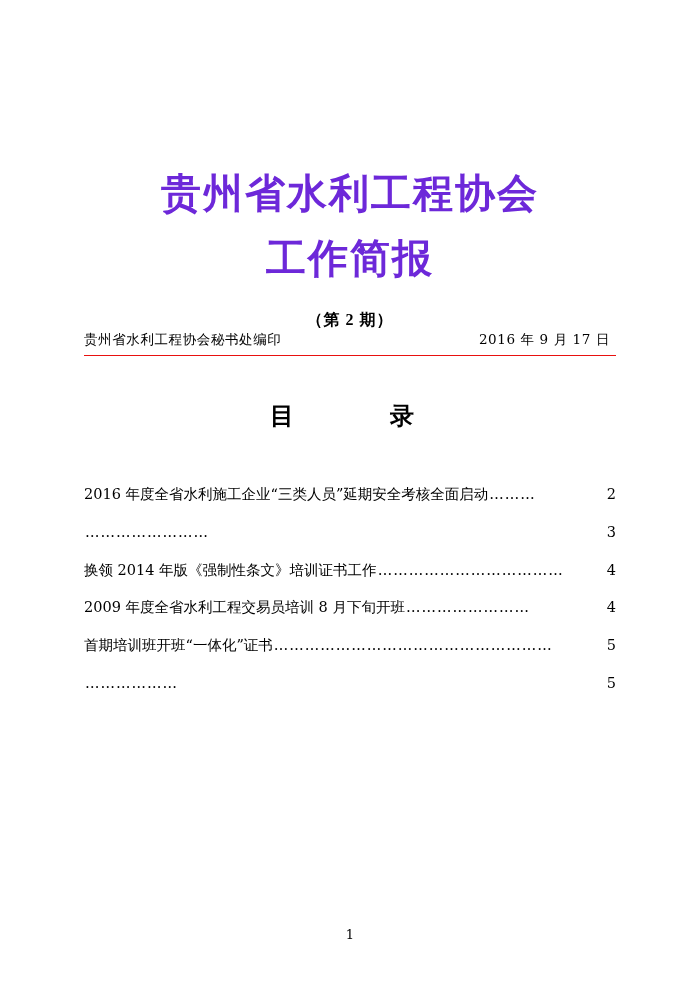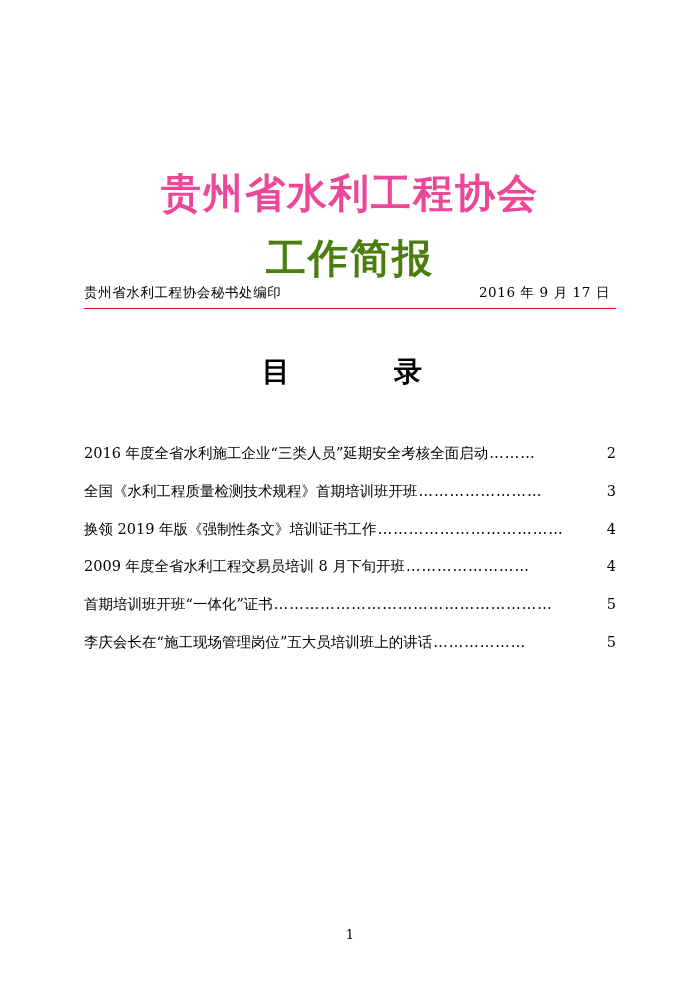--- a/index.html
+++ b/index.html
@@ -21,29 +21,29 @@
     height: 990px;
     box-sizing: border-box;
     padding: 0 84px;
   }
 
   .masthead {
     text-align: center;
     padding-top: 168px;
   }
   .masthead-line1 {
-    color: #ec4899;
+    color: #6d28d9;
     font-weight: bold;
     font-size: 40px;
     letter-spacing: 2px;
     line-height: 1.25;
     font-family: "DejaVu Serif", "Liberation Serif", serif;
   }
   .masthead-line2 {
-    color: #4d7c0f;
+    color: #6d28d9;
     font-weight: bold;
     font-size: 40px;
     letter-spacing: 2px;
     line-height: 1.3;
     margin-top: 14px;
     font-family: "DejaVu Serif", "Liberation Serif", serif;
   }
   .issue {
     text-align: center;
     font-size: 16px;
@@ -68,21 +68,21 @@
     padding-right: 6px;
   }
   .red-rule {
     border: none;
     border-top: 1.6px solid #e8110f;
     margin: 0;
   }
 
   .toc-title {
     text-align: center;
-    font-size: 28px;
+    font-size: 24px;
     font-weight: bold;
     letter-spacing: 16px;
     margin-top: 44px;
     font-family: "DejaVu Serif", "Liberation Serif", serif;
   }
 
   .toc-list {
     margin-top: 52px;
   }
   .toc-item {
@@ -124,64 +124,63 @@
   }
 </style>
 </head>
 <body>
 
 <div class="page">
 
   <div class="masthead">
     <div class="masthead-line1">贵州省水利工程协会</div>
     <div class="masthead-line2">工作简报</div>
+    <div class="issue">（第 2 期）</div>
   </div>
 
   <div class="imprint-row">
     <div class="imprint-left">贵州省水利工程协会秘书处编印</div>
     <div class="imprint-right">2016 年 9 月 17 日</div>
   </div>
   <hr class="red-rule">
 
   <div class="toc-title">目　　录</div>
 
   <div class="toc-list">
 
     <div class="toc-item">
       <span class="toc-text">2016 年度全省水利施工企业“三类人员”延期安全考核全面启动</span>
       <span class="toc-dots">………</span>
       <span class="toc-page">2</span>
     </div>
 
     <div class="toc-item">
-      <span class="toc-text">全国《水利工程质量检测技术规程》首期培训班开班</span>
       <span class="toc-dots">……………………</span>
       <span class="toc-page">3</span>
     </div>
 
     <div class="toc-item">
-      <span class="toc-text">换领 2019 年版《强制性条文》培训证书工作</span>
+      <span class="toc-text">换领 2014 年版《强制性条文》培训证书工作</span>
       <span class="toc-dots">………………………………</span>
       <span class="toc-page">4</span>
     </div>
 
     <div class="toc-item">
       <span class="toc-text">2009 年度全省水利工程交易员培训 8 月下旬开班</span>
       <span class="toc-dots">……………………</span>
       <span class="toc-page">4</span>
     </div>
 
     <div class="toc-item">
       <span class="toc-text">首期培训班开班“一体化”证书</span>
       <span class="toc-dots">………………………………………………</span>
       <span class="toc-page">5</span>
     </div>
 
     <div class="toc-item">
-      <span class="toc-text">李庆会长在“施工现场管理岗位”五大员培训班上的讲话</span>
       <span class="toc-dots">………………</span>
       <span class="toc-page">5</span>
     </div>
 
   </div>
 
   <div class="page-number">1</div>
 
 </div>
 

